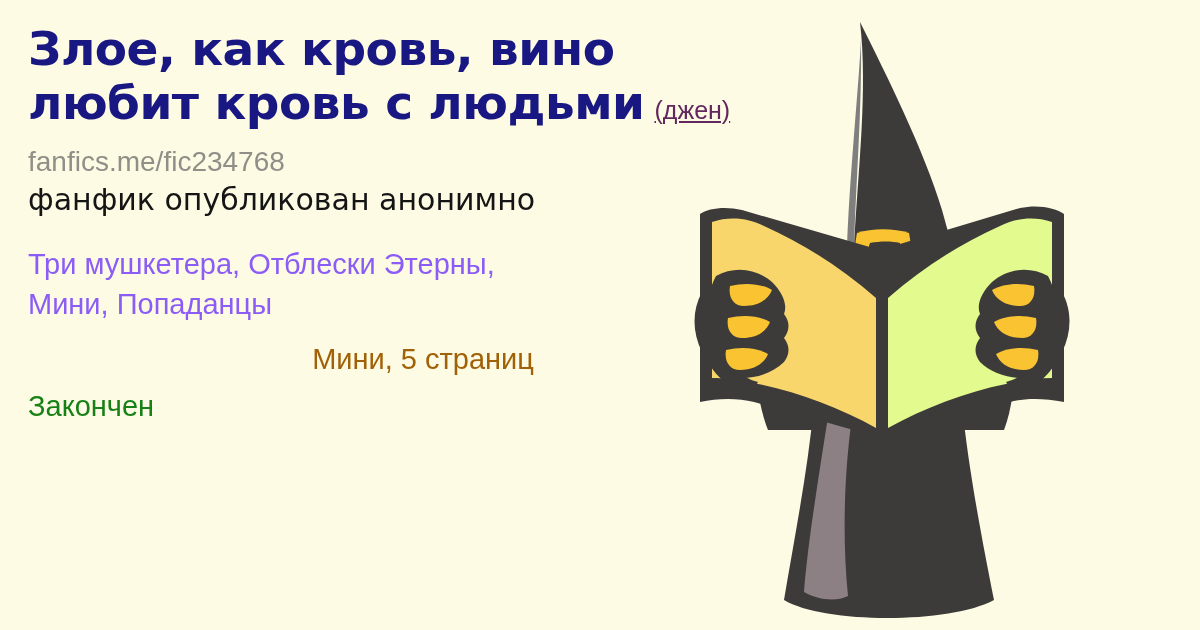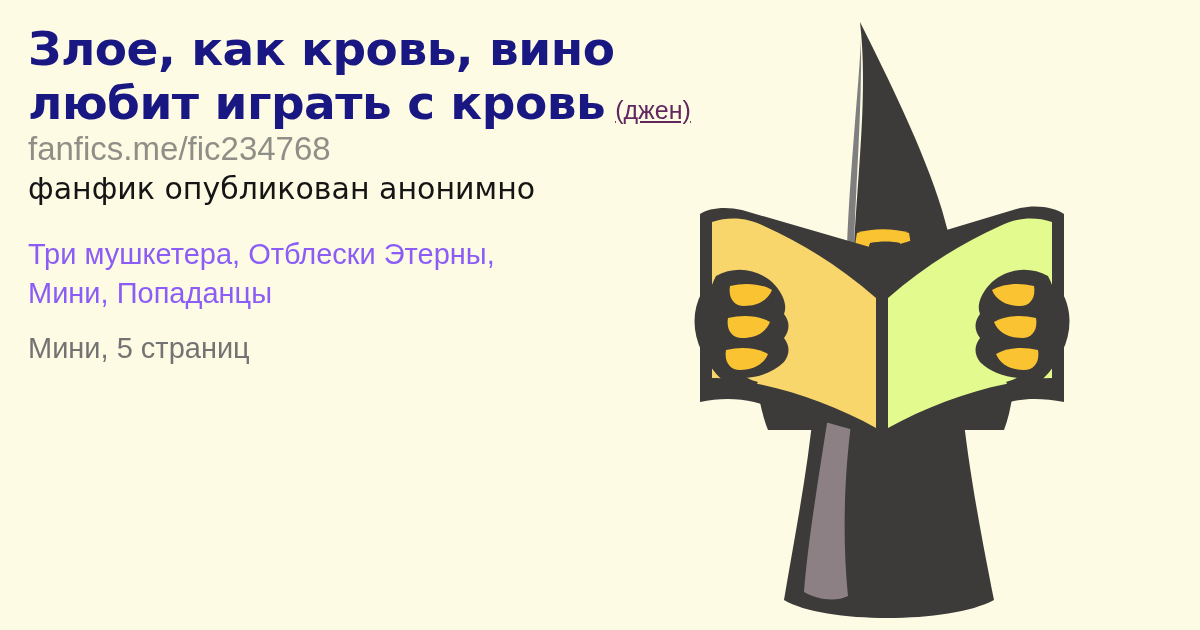--- a/index.html
+++ b/index.html
@@ -39,23 +39,23 @@
     font-weight: normal;
     font-size: 25px;
     color: #61275E;
     letter-spacing: 0;
     vertical-align: baseline;
     margin-left: 10px;
     font-family: "Liberation Sans", sans-serif;
     text-decoration: underline;
   }
   .url {
-    margin-top: 2px;
-    font-family: "Liberation Sans", sans-serif;
-    font-size: 33px;
+    margin-top: 18px;
+    font-family: "Liberation Sans", sans-serif;
+    font-size: 28px;
     color: #8F8F88;
     line-height: 1.1;
   }
   .author-line {
     margin-top: 5px;
     font-family: "DejaVu Sans", sans-serif;
     font-size: 30px;
     color: #151515;
     line-height: 1.15;
   }
@@ -65,21 +65,22 @@
     font-size: 29px;
     line-height: 1.35;
     color: #8b5cf6;
     width: 740px;
   }
   .meta {
     margin-top: 16px;
     font-family: "Liberation Sans", sans-serif;
     font-size: 29px;
     line-height: 1.35;
-    color: #737373;
+    color: #a16207;
+    text-align: center;
   }
   .status {
     margin-top: 9px;
     font-family: "Liberation Sans", sans-serif;
     font-size: 29px;
     line-height: 1.3;
     color: #178017;
   }
   .art {
     position: absolute;
@@ -97,34 +98,35 @@
 
 <div class="card">
 
   <div class="text-col">
 
     <div class="title-line">
       <span>Злое, как кровь, вино</span>
     </div>
 
     <div class="title-line">
-      <span>любит играть с кровь</span><span class="genre">(джен)</span>
+      <span>любит кровь с людьми</span><span class="genre">(джен)</span>
     </div>
 
     <div class="url">fanfics.me/fic234768</div>
 
     <div class="author-line">фанфик опубликован анонимно</div>
 
     <div class="tags">
       <div>Три мушкетера, Отблески Этерны,</div>
       <div>Мини, Попаданцы</div>
     </div>
 
     <div class="meta">Мини, 5 страниц</div>
 
+    <div class="status">Закончен</div>
 
   </div>
 
   <div class="art">
     <svg width="420" height="630" viewBox="0 0 420 630" xmlns="http://www.w3.org/2000/svg">
 
       <g>
         <path d="M182 247 C 186 170, 196 90, 188 22 C 214 74, 252 150, 270 210 C 276 232, 280 245, 282 255 Z" fill="#3C3B39"></path>
         <path d="M182 247 C 184 180, 190 110, 189 40 C 186 96, 178 170, 175 247 Z" fill="#807F7F"></path>
       </g>

